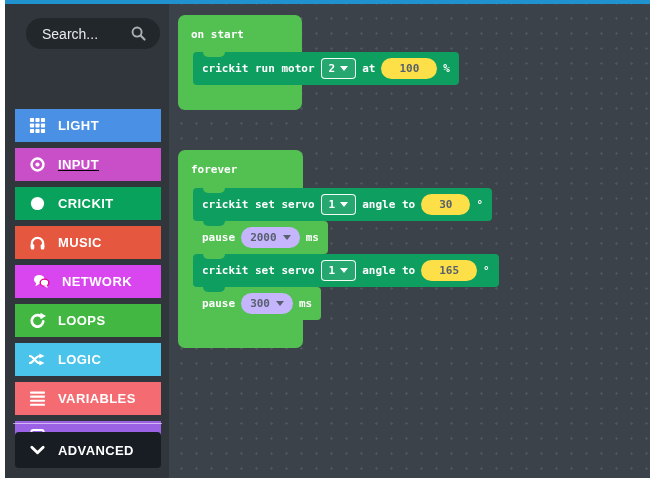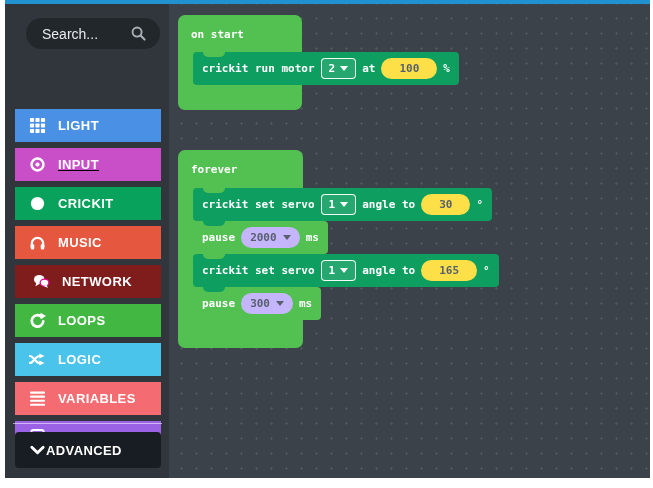--- a/index.html
+++ b/index.html
@@ -13,21 +13,21 @@
   .search { position:absolute; left:21px; top:14px; width:134px; height:31px; border-radius:16px;
             background:var(--search-bg,#22272c); display:flex; align-items:center; justify-content:space-between;
             padding:0 13px 0 16px; cursor:text; }
   .search-txt { color:#e8ebee; font-size:14px; }
   .cat { position:absolute; left:10px; width:146px; height:33px; border-radius:0; display:flex;
          align-items:center; gap:12px; padding-left:13px; cursor:pointer;margin-top:48px; }
   .cat .lbl, .advanced .lbl { color:#fff; font-size:13px; font-weight:700; letter-spacing:.4px; }
   .icn { display:inline-flex; width:18px; height:18px; align-items:center; justify-content:center; flex:0 0 18px; }
   .sep { position:absolute; left:8px; top:419px; width:149px; height:1px; background:rgba(255,255,255,.55); }
   .advanced { position:absolute; left:10px; top:428px; width:146px; height:36px; border-radius:4px;
-              background:var(--advanced-bg,#171d22); display:flex; align-items:center; 
+              background:var(--advanced-bg,#171d22); display:flex; align-items:center; gap:12px;
               padding-left:13px; cursor:pointer; }
 
   
   .canvas { position:absolute; left:164px; top:4px; width:481px; height:474px;
             background-color:var(--canvas-bg,#3b424a);
             background-image:radial-gradient(rgba(255,255,255,.10) 1.3px, transparent 1.4px);
             background-size:15px 15px; background-position:5px 7px; }
   .container-block { position:absolute; background:var(--block-green,#52c152); border-radius:7px; }
   .on-start { left:9px; top:11px;  width:124px; height:95px; }
   .forever  { left:9px; top:146px; width:125px; height:198px; }
@@ -115,21 +115,21 @@
       <span class="icn">
         <svg width="17" height="17" viewBox="0 0 18 18">
             <path d="M3 14 v-4 a6 6 0 0 1 12 0 v4" fill="none" stroke="#fff" stroke-width="2.4"></path>
             <rect x="1.8" y="10.5" width="3.8" height="5.8" rx="1.6" fill="#fff"></rect>
             <rect x="12.4" y="10.5" width="3.8" height="5.8" rx="1.6" fill="#fff"></rect>
           </svg>
       </span>
       <span class="lbl">MUSIC</span>
     </div>
 
-    <div class="cat" style="top: 213px; background: #7f1d1d; padding-left: 17px;">
+    <div class="cat" style="top: 213px; background: #d946ef; padding-left: 17px;">
       <span class="icn">
         <svg width="17" height="17" viewBox="0 0 18 18">
             <ellipse cx="6.6" cy="6.8" rx="5.6" ry="4.6" fill="#fff"></ellipse>
             <polygon points="3.6,9.6 2.6,14 8,10.8" fill="#fff"></polygon>
             <ellipse cx="12.2" cy="10.2" rx="4.6" ry="3.7" fill="#fff" stroke="#e2008f" stroke-width="1.4"></ellipse>
             <polygon points="14.6,12.8 15.6,16 11,13.4" fill="#fff"></polygon>
           </svg>
       </span>
       <span class="lbl">NETWORK</span>
     </div>

